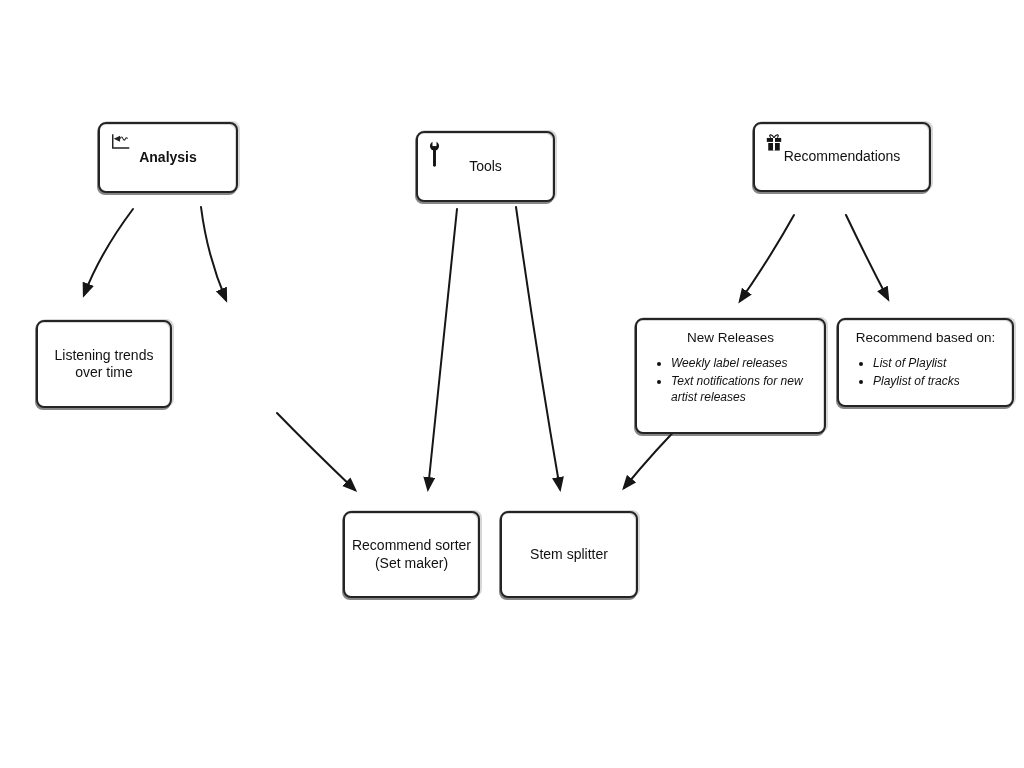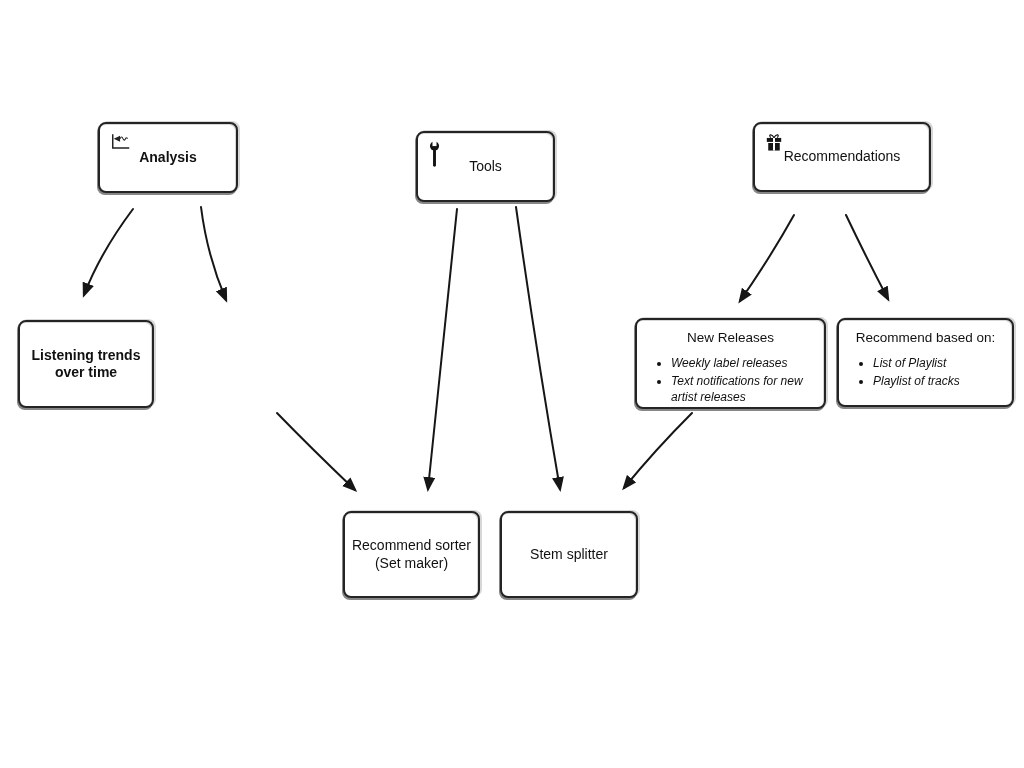--- a/index.html
+++ b/index.html
@@ -61,23 +61,23 @@
     font-size: 12px;
     line-height: 1.35;
     color: #111;
     font-style: italic;
   }
   .bullet-list li { margin: 0 0 2px 0; }
   
   #node-analysis            { left:  98px; top: 122px; width: 140px; height: 71px; font-weight: bold; }
   #node-tools               { left: 416px; top: 131px; width: 139px; height: 71px; align-items: center; }
   #node-recommendations     { left: 733px; top: 122px; width: 178px; height: 70px; margin-left: 20px; }
-  #node-listening-trends    { left:  18px; top: 320px; width: 136px; height: 88px; font-weight: bold; }
+  #node-listening-trends    { left:  36px; top: 320px; width: 136px; height: 88px; }
   #node-playlist-comparisons{ left: 175px; top: 320px; width: 137px; height: 88px; }
-  #node-new-releases        { left: 635px; top: 318px; width: 191px; height: 91px; }
+  #node-new-releases        { left: 635px; top: 318px; width: 191px; height: 116px; }
   #node-recommend-based-on  { left: 837px; top: 318px; width: 177px; height: 89px; }
   #node-playlist-sorter     { left: 343px; top: 511px; width: 137px; height: 87px; }
   #node-stem-splitter       { left: 500px; top: 511px; width: 138px; height: 87px; }
 </style>
 </head>
 <body>
 
 <div id="canvas">
 
   <svg id="edges" viewBox="0 0 1024 768">

